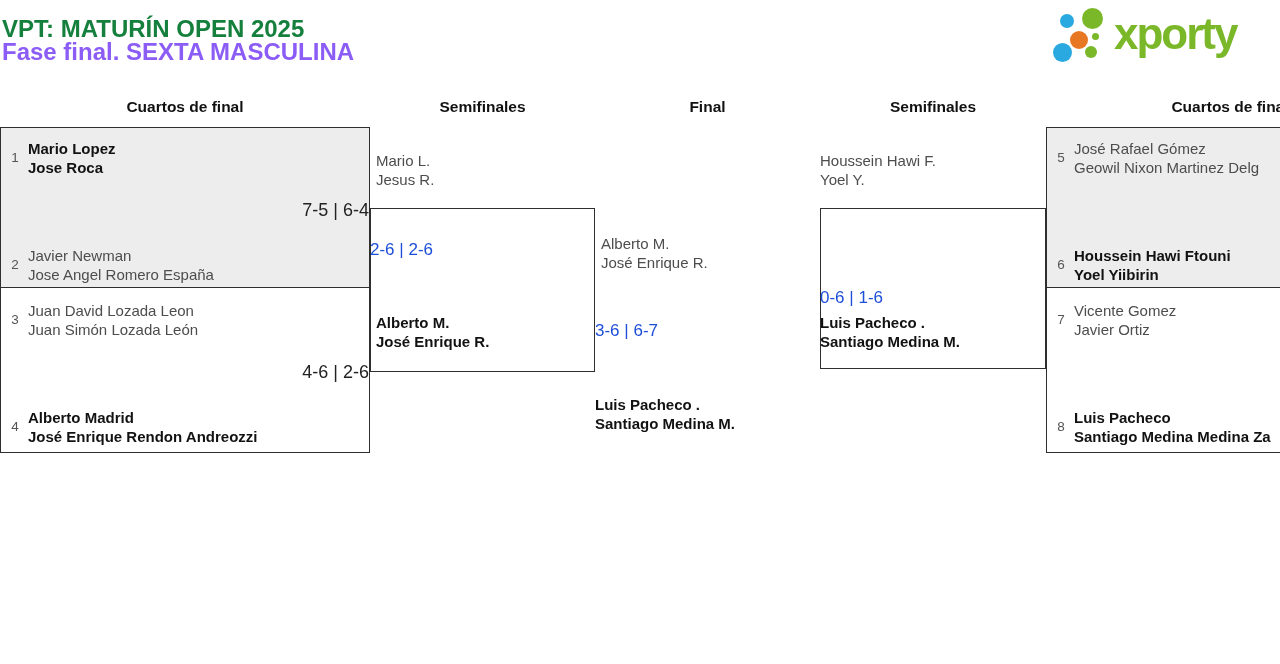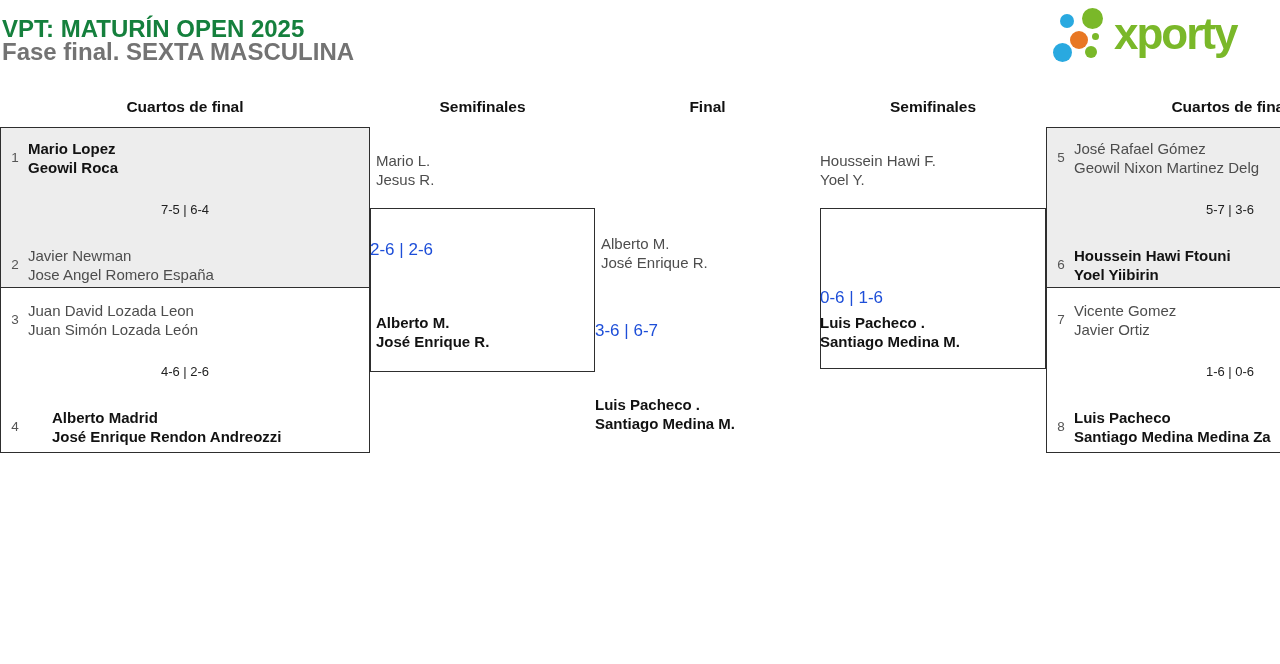--- a/index.html
+++ b/index.html
@@ -6,39 +6,39 @@
   body{
     width:1280px;height:664px;position:relative;overflow:hidden;
     background:#ffffff;
     font-family:"Liberation Sans",sans-serif;
     -webkit-font-smoothing:antialiased;
   }
   .abs{position:absolute;}
 
   
   .title{left:2px;top:14px;font-size:24px;font-weight:600;color:#15803d;line-height:30px;letter-spacing:0;}
-  .subtitle{left:2px;top:37px;font-size:24px;font-weight:600;color:#737373;line-height:30px;}
+  .subtitle{left:2px;top:37px;font-size:24px;font-weight:600;color:#8b5cf6;line-height:30px;}
 
   
   .dot{position:absolute;border-radius:50%;}
   .logo-text{left:1114px;top:2px;font-size:44px;font-weight:700;color:#7ab829;letter-spacing:-2px;line-height:64px;}
 
   
   .colhead{top:97px;text-align:center;font-size:15.5px;font-weight:600;color:#111;line-height:19px;white-space:nowrap;}
 
   
   .box{position:absolute;border:1px solid #2e2e2e;box-sizing:border-box;background:#ffffff;}
   .box.gray{background:#ededed;}
 
   .seed{position:absolute;left:5px;width:18px;text-align:center;font-size:13.5px;color:#555;line-height:19px;}
   .team{position:absolute;left:27px;right:4px;}
   .line{font-size:15px;line-height:19px;white-space:nowrap;}
   .w{color:#121212;font-weight:700;}
   .l{color:#4d4d4d;font-weight:400;}
-  .score{position:absolute;left:0;right:0;top:75px;text-align:center;font-size:13px;color:#222;line-height:14px;white-space:nowrap;}
+  .score{position:absolute;left:0;right:0;top:75px;text-align:right;font-size:18px;color:#222;line-height:14px;white-space:nowrap;}
 
   
   .ftext .line{font-size:15px;line-height:19px;white-space:nowrap;}
   .tright{}
   .fscore{font-size:17px;color:#1d4ed8;text-align:left;line-height:14px;white-space:nowrap;}
 </style>
 </head>
 <body>
 
 <div class="abs title">VPT: MATURÍN OPEN 2025</div>
@@ -57,39 +57,39 @@
 <div class="abs colhead" style="left:0;width:370px;">Cuartos de final</div>
 <div class="abs colhead" style="left:370px;width:225px;">Semifinales</div>
 <div class="abs colhead" style="left:595px;width:225px;">Final</div>
 <div class="abs colhead" style="left:820px;width:226px;">Semifinales</div>
 <div class="abs colhead" style="left:1046px;width:368px;">Cuartos de final</div>
 
 <div class="box gray" style="left:0;top:127px;width:370px;height:161px;">
   <span class="seed" style="top:20px;">1</span>
   <div class="team" style="top:11px;">
     <div class="line w">Mario Lopez</div>
-    <div class="line w">Geowil Roca</div>
+    <div class="line w">Jose Roca</div>
   </div>
   <div class="score">7-5 | 6-4</div>
   <span class="seed" style="top:127px;">2</span>
   <div class="team" style="top:118px;">
     <div class="line l">Javier Newman</div>
     <div class="line l">Jose Angel Romero España</div>
   </div>
 </div>
 
 <div class="box" style="left:0;top:287px;width:370px;height:166px;">
   <span class="seed" style="top:22px;">3</span>
   <div class="team" style="top:13px;">
     <div class="line l">Juan David Lozada Leon</div>
     <div class="line l">Juan Simón Lozada León</div>
   </div>
   <div class="score" style="top:77px;">4-6 | 2-6</div>
   <span class="seed" style="top:129px;">4</span>
-  <div class="team" style="top:120px;margin-left:24px;">
+  <div class="team" style="top:120px;">
     <div class="line w">Alberto Madrid</div>
     <div class="line w">José Enrique Rendon Andreozzi</div>
   </div>
 </div>
 
 <div class="box" style="left:370px;top:208px;width:225px;height:164px;"></div>
 <div class="abs ftext" style="left:376px;top:151px;">
   <div class="line l">Mario L.</div>
   <div class="line l">Jesus R.</div>
 </div>

